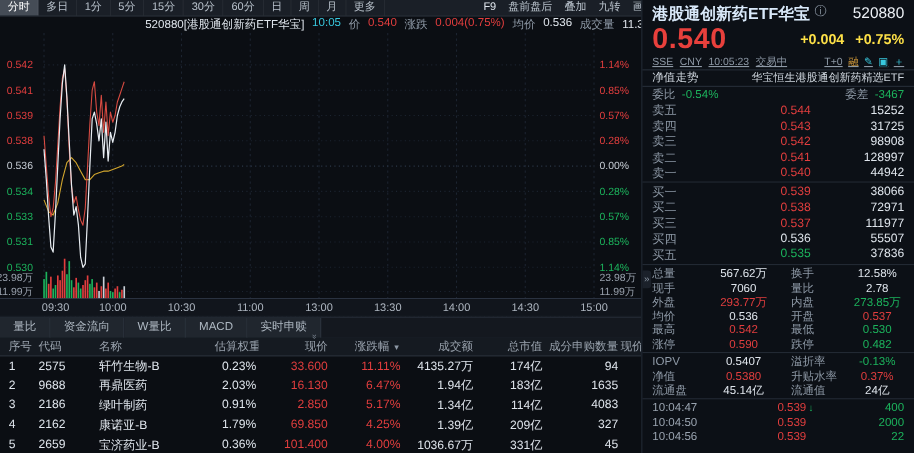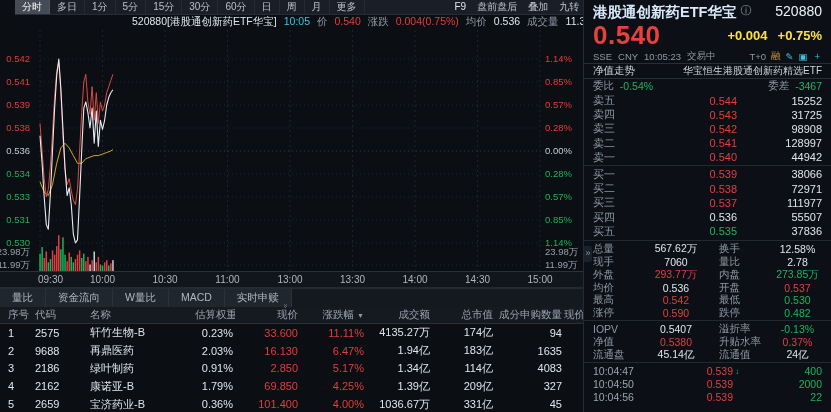--- a/index.html
+++ b/index.html
@@ -2,21 +2,21 @@
 <html><head>
 <meta charset="utf-8">
 <style>
   html,body{margin:0;padding:0;background:#07090d;}
   #root{position:relative;width:831px;height:412px;overflow:hidden;background:#0b0e13;
         font-family:"Liberation Sans","DejaVu Sans",sans-serif;color:#dfe5ec;font-size:11px;
         -webkit-font-smoothing:antialiased;}
   .left{position:absolute;left:0;top:0;width:583px;height:412px;}
   
   .topbar{position:absolute;left:0;top:0;width:680px;height:14px;background:#1a1f27;
-          border-bottom:1px solid #262d36;display:flex;align-items:stretch;font-size:10px;color:#b9c2cc;margin-left:15px;}
+          border-bottom:1px solid #262d36;display:flex;align-items:stretch;font-size:10px;color:#b9c2cc;}
   .ptabs{display:flex;}
   .ptab{padding:0 7px;line-height:14px;border-right:1px solid rgba(255,255,255,.05);cursor:default;white-space:nowrap;}
   .ptab.sel{background:#454c56;color:#fff;}
   .tools{margin-left:auto;display:flex;align-items:center;gap:1px;padding-right:4px;}
   .tool{padding:0 5px;line-height:14px;white-space:nowrap;}
   .tool.f9{color:#dfe5ec;text-align:center;}
   .tool.icon{color:#aeb8c4;font-size:10px;padding:0 4px;}
   
   .infoline{position:absolute;left:0;top:15px;width:583px;height:13px;display:flex;gap:7px;
             align-items:center;font-size:10.5px;padding-left:132px;box-sizing:border-box;white-space:nowrap;}
@@ -44,21 +44,21 @@
   
   .panel{position:absolute;left:583px;top:0;width:248px;height:412px;background:#0c1016;
          border-left:1px solid #222a34;box-sizing:border-box;display:flex;flex-direction:column;}
   .p-title-row{display:flex;padding:3px 9px 0 9px;height:19px;}
   .p-title{font-size:14.5px;font-weight:700;color:#d9e9fa;white-space:nowrap;}
   .p-info{color:#8e99a6;font-size:11px;margin-left:4px;}
   .p-code{margin-left:auto;font-size:14px;color:#eef2f7;}
   .p-price-row{display:flex;align-items:center;padding:0 9px;height:27px;}
   .p-price{font-size:26px;font-weight:700;color:#e8403c;letter-spacing:.5px;}
   .p-chg{margin-left:auto;font-size:13px;font-weight:700;color:#fde047;display:flex;gap:10px;align-items:flex-end;}
-  .p-meta{display:flex;align-items:center;gap:6px;padding:0 9px;height:14px;font-size:9.5px;color:#8e99a6;white-space:nowrap;}
+  .p-meta{display:flex;align-items:center;gap:6px;padding:0 9px;height:14px;font-size:9.5px;color:#8e99a6;white-space:nowrap;text-decoration:underline;}
   .p-meta .right{margin-left:auto;display:flex;gap:5px;align-items:center;}
   .p-nav{display:flex;align-items:center;padding:0 9px;height:14px;border-top:1px solid #262e38;
          border-bottom:1px solid #262e38;font-size:10.5px;color:#cfd6de;}
   .p-nav .nav-name{margin-left:auto;font-size:10px;}
   .p-weibi{display:flex;align-items:center;padding:0 9px;height:14px;font-size:10.5px;}
   .p-weibi .lbl{color:#8e99a6;}
   .p-weibi .gap{margin-left:auto;}
   .qrow{display:grid;grid-template-columns:44px 100px 1fr;align-items:center;height:14.2px;
         padding:0 9px;font-size:11px;}
   .qrow .lbl{color:#8e99a6;}

